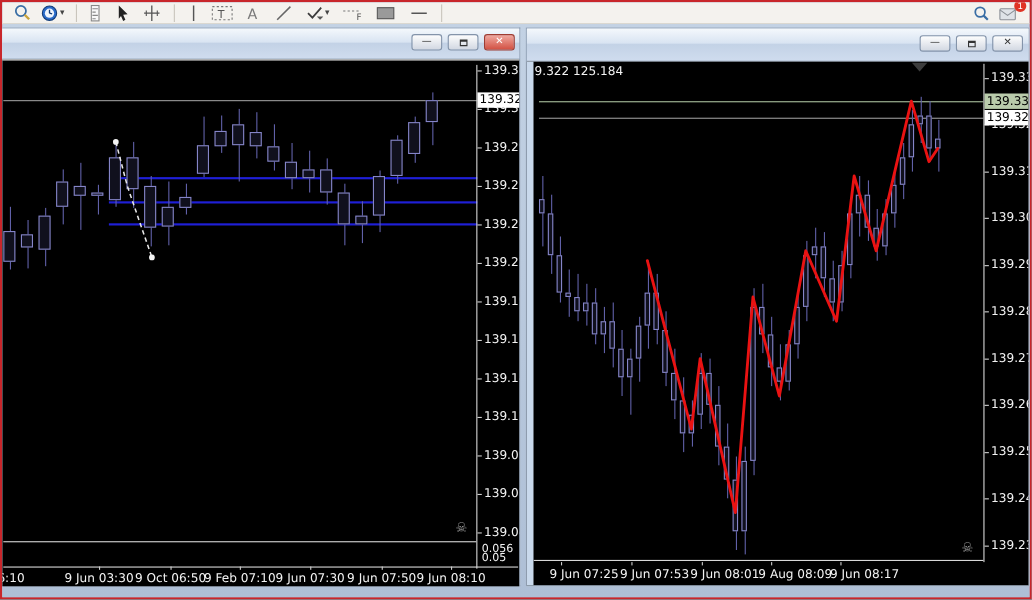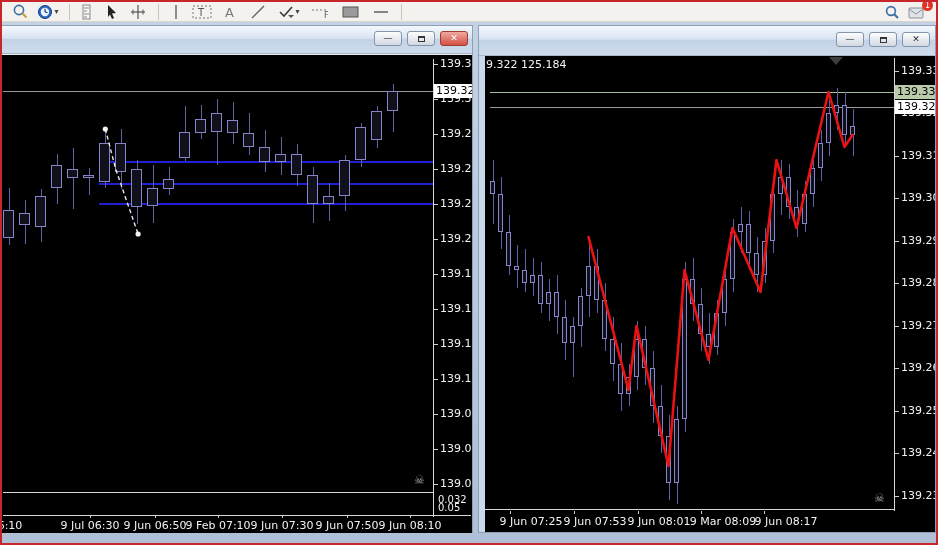--- a/index.html
+++ b/index.html
@@ -216,21 +216,21 @@
             <div class="candle-body" style="left: 384px; top: 32px; width: 11px; height: 20px;"></div>
             <svg width="431" height="433" style="position:absolute;left:0;top:0;overflow:visible">
               <polyline points="102.3,70 112.7,110 122.3,138 135.1,175" fill="none" stroke="#e8e8e8" stroke-width="1.4" stroke-dasharray="4,3"></polyline>
               <circle cx="102.3" cy="70" r="2.6" fill="#f4f4f4"></circle>
               <circle cx="135.1" cy="175" r="2.6" fill="#f4f4f4"></circle>
             </svg>
           </div>
         <div class="axline" style="left:431px;top:4px;height:458px;"></div>
         <div class="sep-h" style="left:1px;top:437px;width:430px;"></div>
         <div class="sep-h" style="left:1px;top:460px;width:468px;"></div>
-        <div class="indval" style="left:436px;top:440px;">0.032</div>
+        <div class="indval" style="left:436px;top:440px;">0.056</div>
         <div class="indval" style="left:436px;top:448px;">0.05</div>
         <div class="skull" style="left:412px;top:418px;">☠</div>
       <div class="tickdash" style="left: 432px; top: 9px;"></div>
           <div class="ticklabel" style="left: 438px; top: 2px;">139.345</div>
           <div class="tickdash" style="left: 432px; top: 44px;"></div>
           <div class="ticklabel" style="left: 438px; top: 37px;">139.320</div>
           <div class="tickdash" style="left: 432px; top: 79px;"></div>
           <div class="ticklabel" style="left: 438px; top: 72px;">139.295</div>
           <div class="tickdash" style="left: 432px; top: 114px;"></div>
           <div class="ticklabel" style="left: 438px; top: 107px;">139.270</div>
@@ -247,23 +247,23 @@
           <div class="tickdash" style="left: 432px; top: 324px;"></div>
           <div class="ticklabel" style="left: 438px; top: 317px;">139.120</div>
           <div class="tickdash" style="left: 432px; top: 359px;"></div>
           <div class="ticklabel" style="left: 438px; top: 352px;">139.095</div>
           <div class="tickdash" style="left: 432px; top: 394px;"></div>
           <div class="ticklabel" style="left: 438px; top: 387px;">139.070</div>
           <div class="tickdash" style="left: 432px; top: 429px;"></div>
           <div class="ticklabel" style="left: 438px; top: 422px;">139.045</div>
           <div class="pricebox" style="left: 432px; top: 29px;">139.326</div>
           <div class="timelabel" style="left: 8px; top: 464px;">6:10</div>
-          <div class="timelabel" style="left: 88px; top: 464px;">9 Jul 06:30</div>
+          <div class="timelabel" style="left: 88px; top: 464px;">9 Jun 03:30</div>
           <div class="timetick" style="left: 88px; top: 460px;"></div>
-          <div class="timelabel" style="left: 153px; top: 464px;">9 Jun 06:50</div>
+          <div class="timelabel" style="left: 153px; top: 464px;">9 Oct 06:50</div>
           <div class="timetick" style="left: 153px; top: 460px;"></div>
           <div class="timelabel" style="left: 216px; top: 464px;">9 Feb 07:10</div>
           <div class="timetick" style="left: 216px; top: 460px;"></div>
           <div class="timelabel" style="left: 280px; top: 464px;">9 Jun 07:30</div>
           <div class="timetick" style="left: 280px; top: 460px;"></div>
           <div class="timelabel" style="left: 345px; top: 464px;">9 Jun 07:50</div>
           <div class="timetick" style="left: 345px; top: 460px;"></div>
           <div class="timelabel" style="left: 408px; top: 464px;">9 Jun 08:10</div>
           <div class="timetick" style="left: 408px; top: 460px;"></div>
         </div>
@@ -407,21 +407,21 @@
           <div class="tickdash" style="left: 410px; top: 440px;"></div>
           <div class="ticklabel" style="left: 416px; top: 433px;">139.235</div>
           <div class="pricebox ask" style="left: 410px; top: 29px;">139.330</div>
           <div class="pricebox" style="left: 410px; top: 44px;">139.326</div>
           <div class="timelabel" style="left: 46px; top: 459px;">9 Jun 07:25</div>
           <div class="timetick" style="left: 25px; top: 455px;"></div>
           <div class="timelabel" style="left: 110px; top: 459px;">9 Jun 07:53</div>
           <div class="timetick" style="left: 89px; top: 455px;"></div>
           <div class="timelabel" style="left: 174px; top: 459px;">9 Jun 08:01</div>
           <div class="timetick" style="left: 153px; top: 455px;"></div>
-          <div class="timelabel" style="left: 238px; top: 459px;">9 Mar 08:09</div>
+          <div class="timelabel" style="left: 238px; top: 459px;">9 Aug 08:09</div>
           <div class="timetick" style="left: 216px; top: 455px;"></div>
           <div class="timelabel" style="left: 301px; top: 459px;">9 Jun 08:17</div>
           <div class="timetick" style="left: 279px; top: 455px;"></div>
         </div>
     </div>
 
   </div>
 </div>
 
 </body></html>

